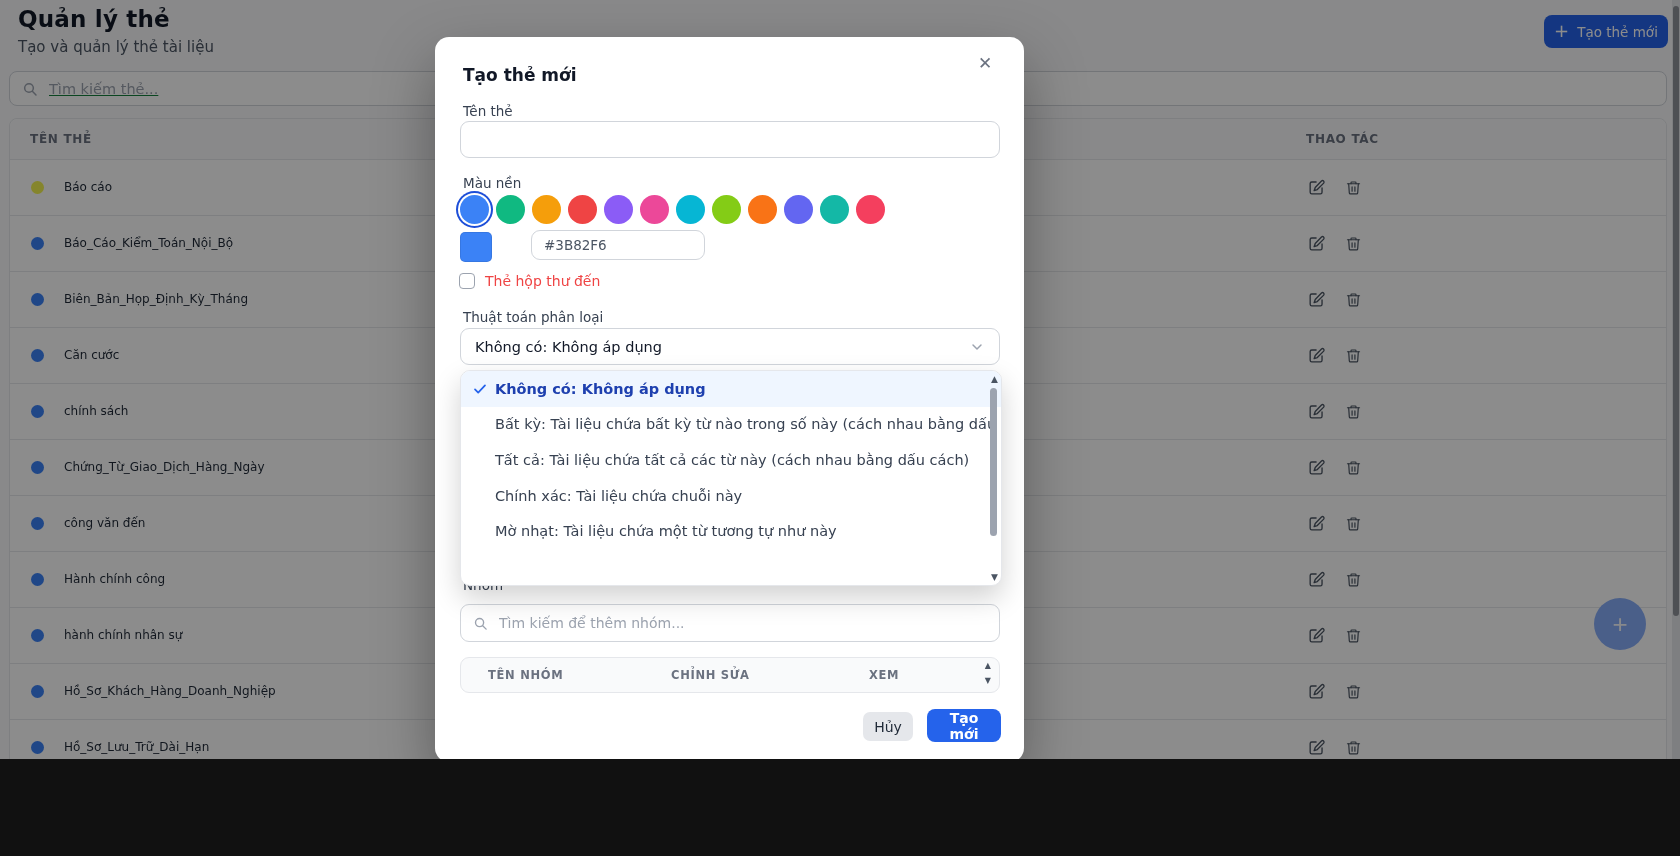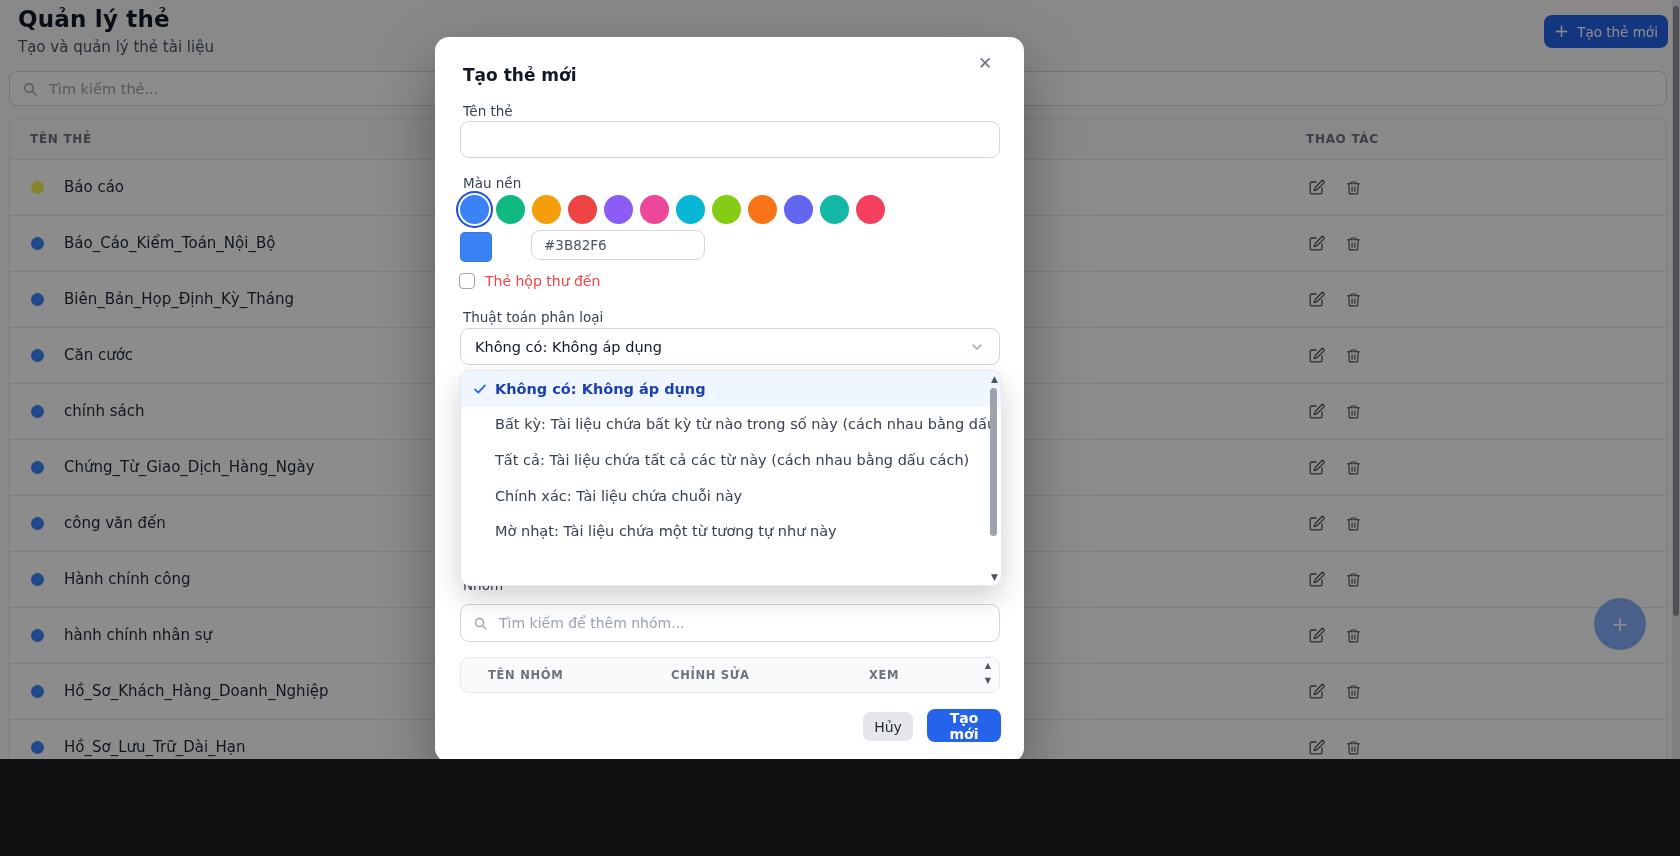--- a/index.html
+++ b/index.html
@@ -11,31 +11,31 @@
   .page-subtitle{position:absolute;left:18px;top:38px;font-size:15px;color:#4B5563;}
 
   .create-btn{position:absolute;left:1544px;top:15px;width:124px;height:33px;background:#2563EB;border:none;
               border-radius:8px;color:#fff;font-size:13.5px;display:flex;align-items:center;justify-content:center;
               gap:8px;font-family:inherit;cursor:pointer;}
   .create-btn .plus{font-size:18px;font-weight:400;line-height:1;margin-top:-2px;}
 
   .searchbox{position:absolute;left:9px;top:71px;width:1658px;height:35px;background:#fff;border:1px solid #D1D5DB;
              border-radius:8px;display:flex;align-items:center;padding:0 12px;box-sizing:border-box;gap:9px;}
   .searchbox svg{flex:0 0 auto;}
-  .searchbox input{border:none;outline:none;flex:1;font-size:14.5px;font-family:inherit;color:#15803d;background:transparent;}
+  .searchbox input{border:none;outline:none;flex:1;font-size:14.5px;font-family:inherit;color:#15803d;background:transparent;text-decoration:underline;}
   .searchbox input::placeholder{color:#9CA3AF;}
 
   .tbl{position:absolute;left:9px;top:118px;width:1658px;height:758px;background:#fff;border:1px solid #E5E7EB;
        border-radius:8px 8px 0 0;box-sizing:border-box;}
   .thead{position:relative;height:40px;background:#F9FAFB;border-bottom:1px solid #E5E7EB;border-radius:8px 8px 0 0;}
   .th{position:absolute;top:0;line-height:40px;font-size:12px;font-weight:600;color:#6B7280;letter-spacing:.7px;}
   .th.c-name{left:20px;} .th.c-actions{left:1296px;}
   .trow{position:relative;height:55px;border-bottom:1px solid #E5E7EB;background:#fff;}
   .dot{position:absolute;left:21px;top:21px;width:13px;height:13px;border-radius:50%;}
-  .tname{position:absolute;left:54px;top:0;line-height:55px;font-size:15px;font-weight:500;color:#1F2937;white-space:nowrap;}
+  .tname{position:absolute;left:54px;top:0;line-height:55px;font-size:12px;font-weight:500;color:#1F2937;white-space:nowrap;}
   .tcount{position:absolute;left:922px;top:0;width:40px;text-align:center;line-height:55px;font-size:14.5px;color:#111827;}
   .actions{position:absolute;left:1296px;top:0;height:55px;display:flex;align-items:center;gap:17px;}
   .iconbtn{background:none;border:none;padding:0;width:20px;height:20px;color:#4B5563;cursor:pointer;}
   .iconbtn svg{display:block;margin:auto;}
 
   .fab{position:absolute;left:1594px;top:598px;width:52px;height:52px;border-radius:50%;background:#87ADF9;
        border:none;cursor:pointer;}
   .fab span{position:absolute;inset:0;display:flex;align-items:center;justify-content:center;
             color:rgba(255,255,255,.92);font-size:26px;font-weight:300;line-height:1;}
 

